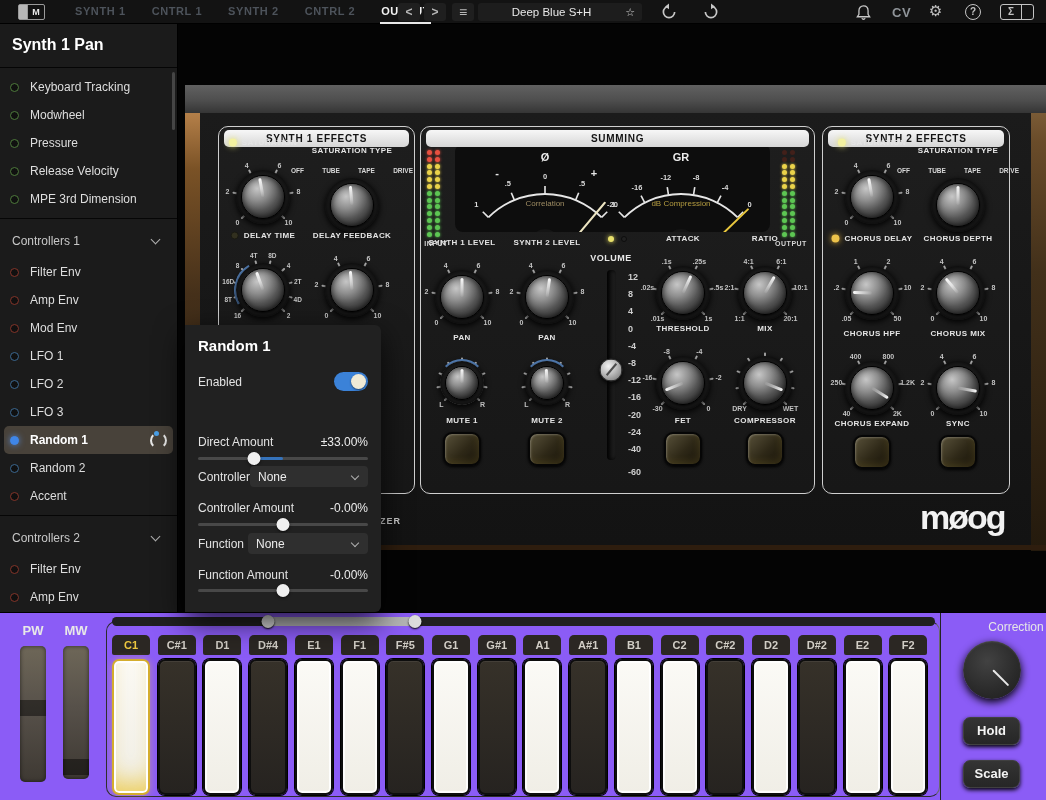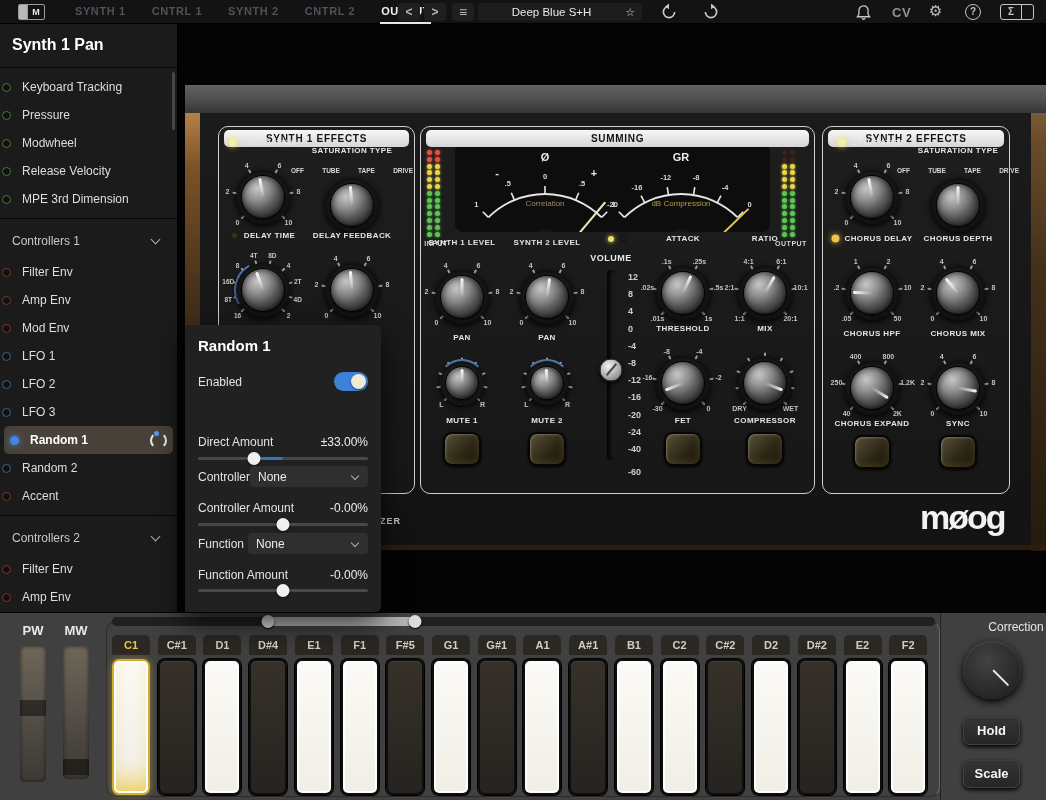--- a/index.html
+++ b/index.html
@@ -27,21 +27,21 @@
   #icon-help { width:16px; height:16px; border:1.5px solid #c4c4c4; border-radius:50%; font-size:10px; font-weight:bold; text-align:center; line-height:14px; }
   #icon-sigma { width:34px; height:16px; border:1.5px solid #c4c4c4; border-radius:3px; display:flex; }
   #icon-sigma .scell { width:21px; text-align:center; font-size:10px; font-weight:bold; line-height:13px; border-right:1.5px solid #c4c4c4; }
   #icon-sigma .scell2 { flex:1; }
 
   
   #sidebar { position:absolute; left:0; top:24px; width:178px; height:588px; background:#1b1b1b; z-index:10; border-right:1px solid #000; }
   #side-title { font-size:16px; font-weight:bold; color:#fff; padding:12px 12px 13px; border-bottom:1px solid #050505; }
   #side-scroll { position:absolute; right:2px; top:48px; width:3px; height:58px; background:#454545; border-radius:2px; }
   #side-list { padding-top:5px; }
-  .side-item { display:flex; align-items:center; height:28px; padding:0 2px; font-size:12px; color:#dedede; }
+  .side-item { display:flex; align-items:center; height:28px; padding:0 10px; font-size:12px; color:#dedede; }
   .side-item .dot { width:9px; height:9px; border-radius:50%; border:1.5px solid #666; background:#101010; margin-right:11px; flex:none; }
   .dot.green { border-color:#4e7a3c; }
   .dot.red { border-color:#83352a; }
   .dot.blue { border-color:#3c6890; }
   .dot.filled { background:#3f86e8; border-color:#3f86e8; box-shadow:0 0 6px rgba(90,150,240,.8); }
   .side-item.active { background:#48423a; border-radius:5px; margin:0 4px; padding:0 6px; font-weight:bold; color:#fff; }
   .mini-knob { width:17px; height:17px; border-radius:50%; border:2.5px solid #e8e8e8; border-top-color:transparent; border-bottom-color:transparent; margin-left:auto; position:relative; }
   .mini-dot { position:absolute; width:5px; height:5px; border-radius:50%; background:#4aa0e8; top:-3px; left:2px; }
   .side-header { height:34px; display:flex; align-items:center; padding:0 12px; font-size:12px; color:#c8c8c8; }
   .chev { width:7px; height:7px; border-right:1.8px solid #b0b0b0; border-bottom:1.8px solid #b0b0b0; transform:rotate(45deg); margin-left:auto; margin-right:6px; margin-top:-4px; }
@@ -111,21 +111,21 @@
   .toggle .tknob { position:absolute; top:2px; left:2px; width:15px; height:15px; border-radius:50%; background:#f0ead6; box-shadow:0 1px 2px rgba(0,0,0,.5); }
   .toggle.on .tknob { left:auto; right:2px; }
   .pselect { width:120px; height:21px; background:#2f2f2f; border-radius:4px; display:flex; align-items:center; padding:0 8px; font-size:12px; color:#ececec; }
   .pselect .chev { margin-right:2px; margin-top:-2px; width:6px; height:6px; }
   .pslider { position:absolute; left:13px; right:13px; height:14px; }
   .pslider .ptrack { position:absolute; left:0; right:0; top:6px; height:3px; background:#484848; border-radius:2px; }
   .pslider .fill { position:absolute; top:6px; height:3px; background:#3573bc; border-radius:2px; }
   .pslider .thumb { position:absolute; top:1px; width:13px; height:13px; border-radius:50%; background:#f0f0f0; transform:translateX(-50%); box-shadow:0 1px 3px rgba(0,0,0,.6); }
 
   
-  #bottom { position:absolute; left:0; top:612px; width:1046px; height:188px; background:#404040; border-top:1px solid #000; }
+  #bottom { position:absolute; left:0; top:612px; width:1046px; height:188px; background:#8b5cf6; border-top:1px solid #000; }
   .wlabel { position:absolute; font-size:13px; font-weight:bold; color:#e8e8e8; width:28px; text-align:center; top:10px; }
   .wheel { position:absolute; top:33px; width:26px; border-radius:5px; background:linear-gradient(180deg,#6e6758,#57514a 45%,#3e3933); box-shadow:inset 0 0 4px rgba(0,0,0,.6); }
   .wband { position:absolute; left:0; right:0; height:16px; background:rgba(0,0,0,.45); }
   #kb-edge { position:absolute; left:106px; top:8px; width:834px; height:176px; border:1px solid #2c2c2c; border-right-color:#6a6a6a; border-radius:10px; }
   #kscroll-track { position:absolute; left:112px; top:4px; width:823px; height:9px; border-radius:5px; background:#202020; }
   #kscroll-range { position:absolute; top:4px; height:9px; border-radius:5px; background:#b4b4b4; }
   .kshandle { position:absolute; top:2px; width:13px; height:13px; border-radius:50%; background:#dcdcdc; transform:translateX(-50%); box-shadow:0 1px 2px #000; }
   .ktab { position:absolute; width:38px; height:20px; top:22px; background:#2b2723; border-radius:5px 5px 2px 2px; font-size:11px; font-weight:bold; color:#d2cec6; text-align:center; line-height:20px; }
   .ktab.on { color:#ecc63f; }
   .keyslat { position:absolute; top:46px; width:38px; height:136px; border-radius:7px; border:2px solid #0d0d0d; }
@@ -186,25 +186,25 @@
   <aside id="sidebar">
     <div id="side-title">Synth 1 Pan</div>
     <div id="side-scroll"></div>
     <div id="side-list">
         <div class="side-item">
           <span class="dot green"></span>
           <span class="silabel">Keyboard Tracking</span>
         </div>
         <div class="side-item">
           <span class="dot green"></span>
+          <span class="silabel">Modwheel</span>
+        </div>
+        <div class="side-item">
+          <span class="dot green"></span>
           <span class="silabel">Pressure</span>
-        </div>
-        <div class="side-item">
-          <span class="dot green"></span>
-          <span class="silabel">Modwheel</span>
         </div>
         <div class="side-item">
           <span class="dot green"></span>
           <span class="silabel">Release Velocity</span>
         </div>
         <div class="side-item">
           <span class="dot green"></span>
           <span class="silabel">MPE 3rd Dimension</span>
         </div>
         <div class="side-div"></div>

